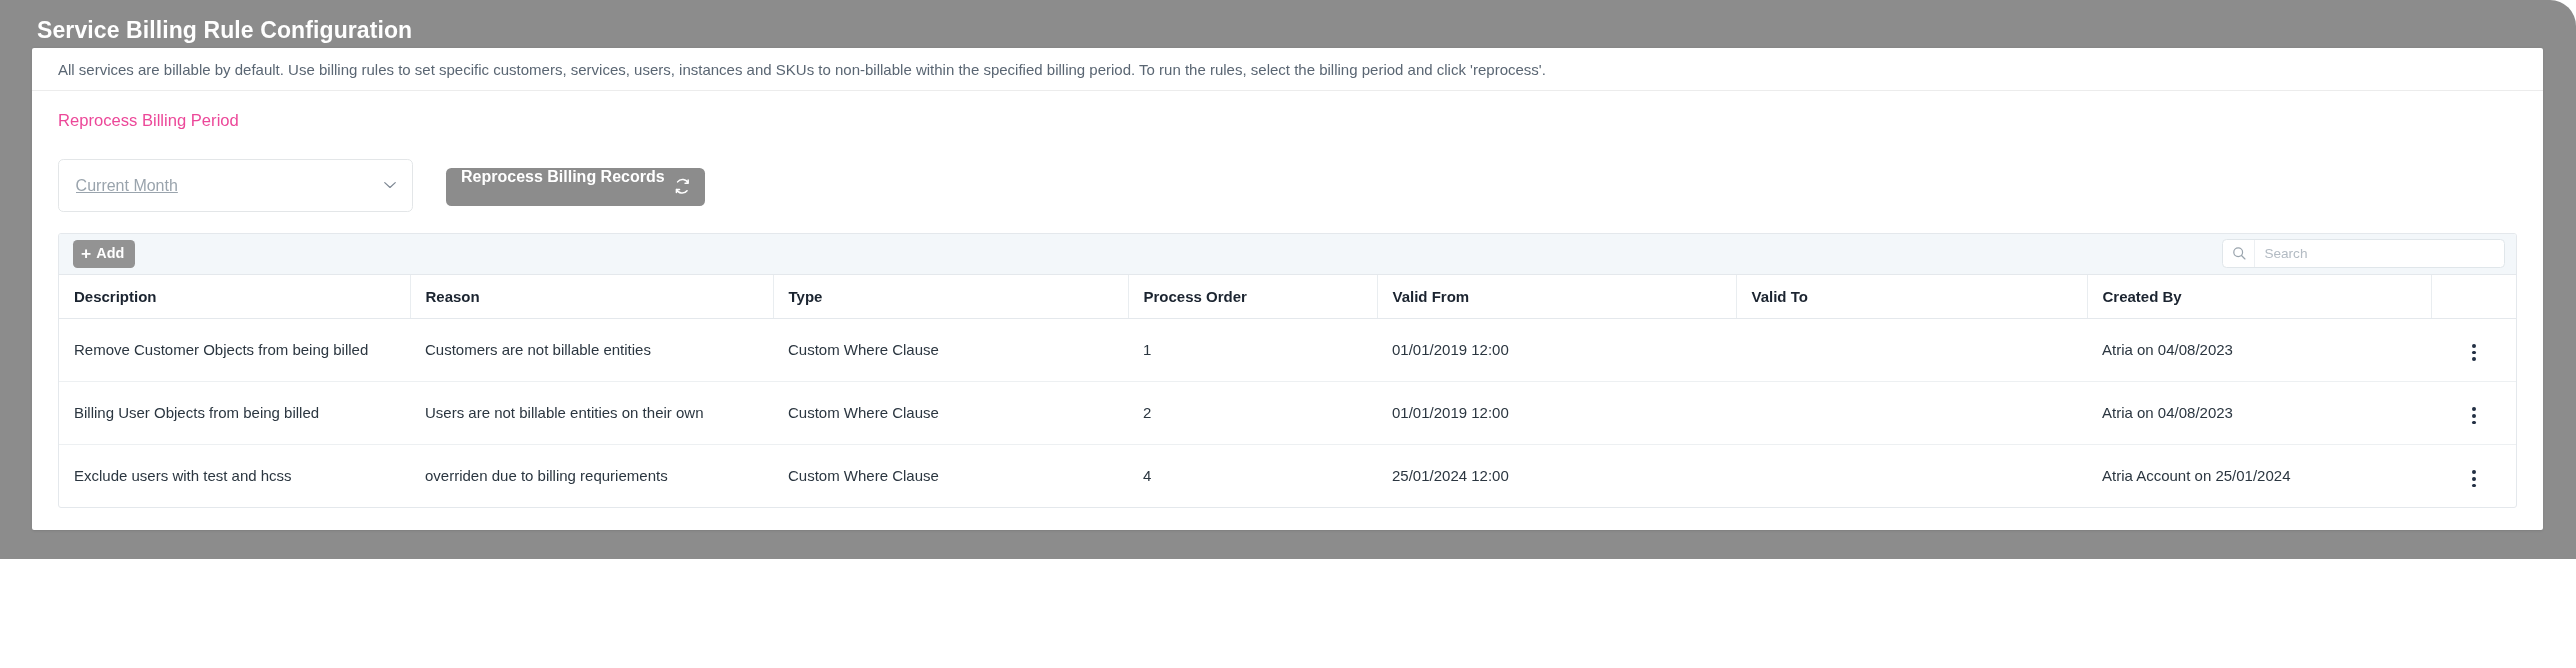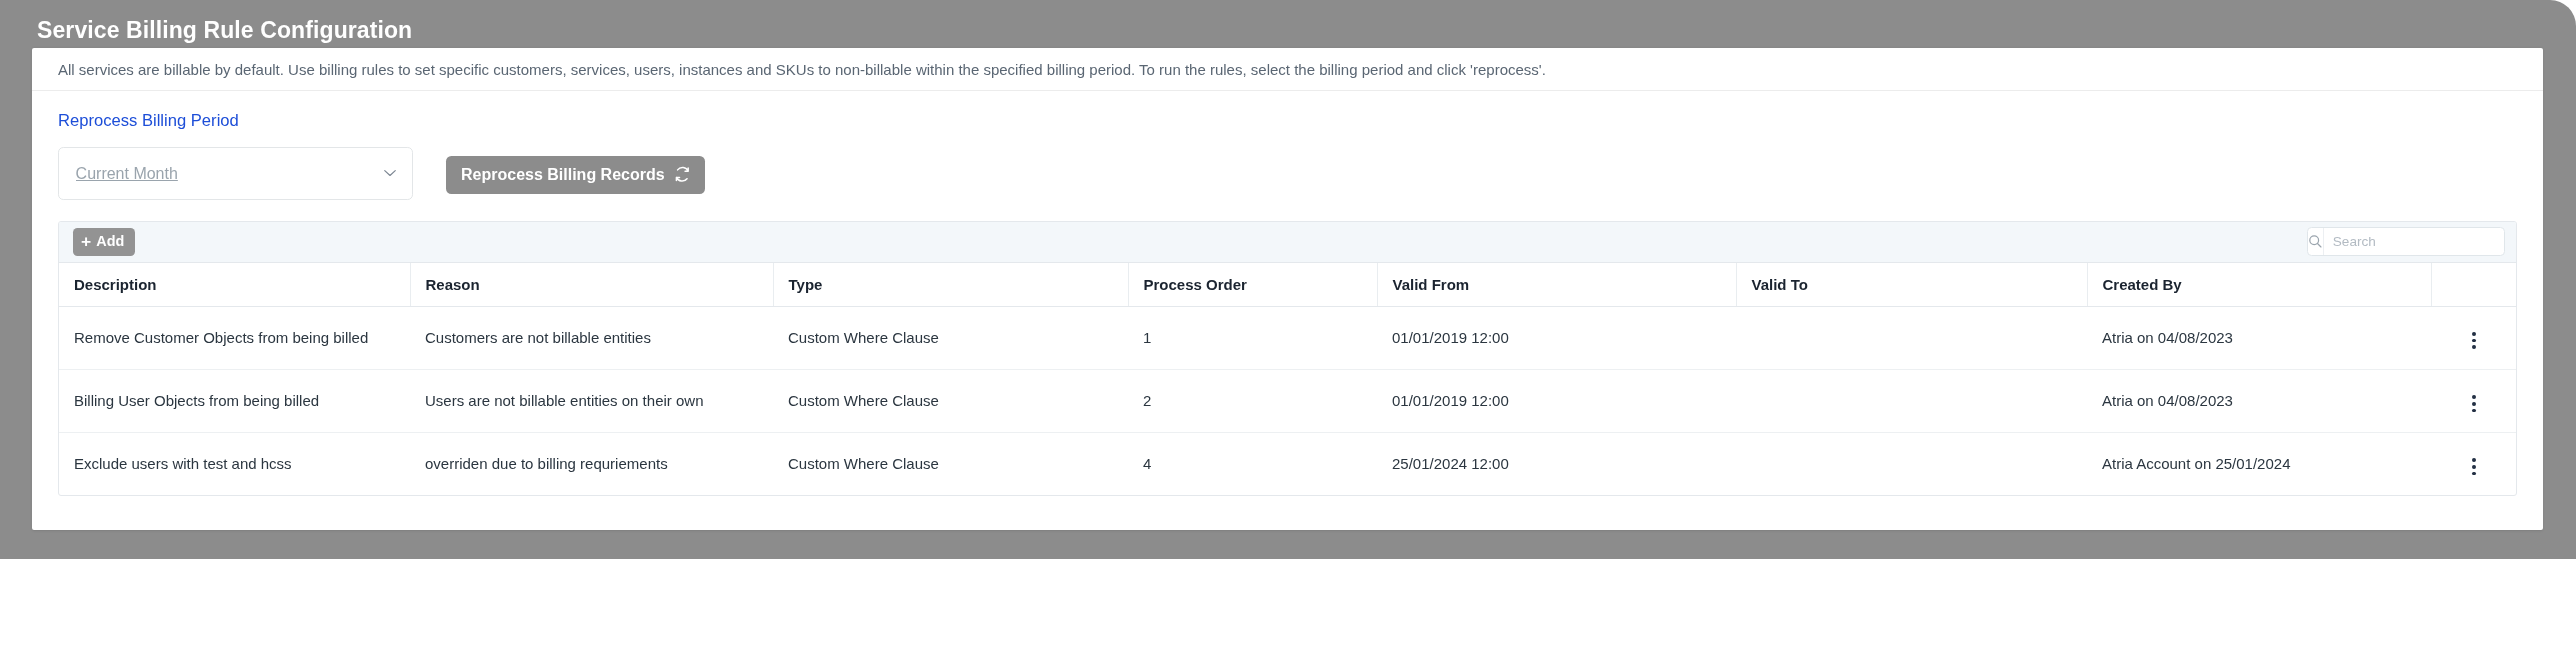--- a/index.html
+++ b/index.html
@@ -63,22 +63,22 @@
     white-space: nowrap;
   }
 
   .card-body {
     padding: 19.7px 26px 0 26px;
   }
 
   
   .section-label {
     font-size: 16.6px;
-    color: #1d4ed8;
-    margin-bottom: 16px;
+    color: #ec4899;
+    margin-bottom: 28px;
   }
 
   .control-row {
     display: flex;
     align-items: flex-end;
     gap: 33px;
   }
 
   .select-wrap {
     position: relative;
@@ -109,21 +109,20 @@
     top: 50%;
     transform: translateY(-55%);
     pointer-events: none;
     color: #7d8793;
     font-size: 12px;
     line-height: 1;
   }
 
   .reprocess-btn {
     display: inline-flex;
-    align-items: center;
     gap: 9px;
     height: 38px;
     padding: 0 15px;
     background: #8c8c8c;
     border: none;
     border-radius: 5.3px;
     color: #ffffff;
     font-family: "Liberation Sans", sans-serif;
     font-size: 16px;
     font-weight: bold;
@@ -170,21 +169,21 @@
   }
   .plus-icon { font-size: 17.4px; font-weight: bold; line-height: 1; }
 
   .search-box {
     display: flex;
     align-items: stretch;
     border: 0.8px solid #e0e6ea;
     border-radius: 4.5px;
     background: #ffffff;
     height: 29px;
-    width: 198px;
+    width: 283px;
     overflow: hidden;
   }
   .search-icon-cell {
     width: 32px;
     display: flex;
     align-items: center;
     justify-content: center;
     border-right: 0.8px solid #eceff2;
     color: #9aa4ad;
   }

